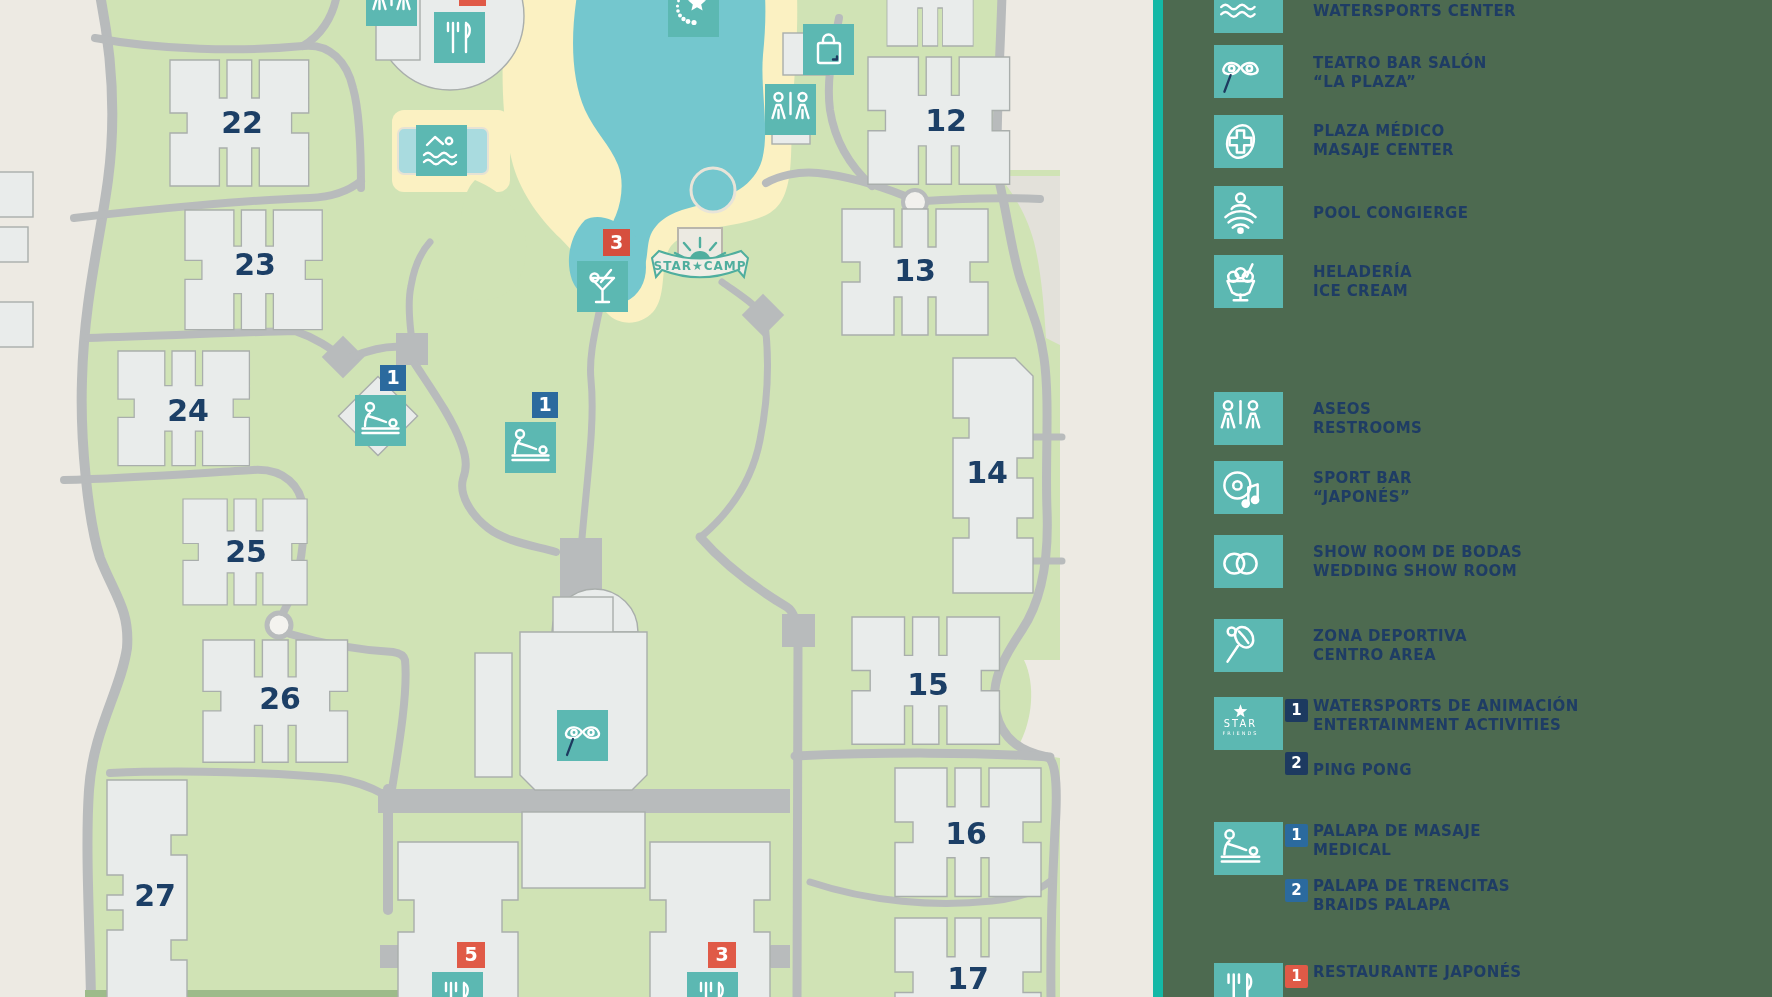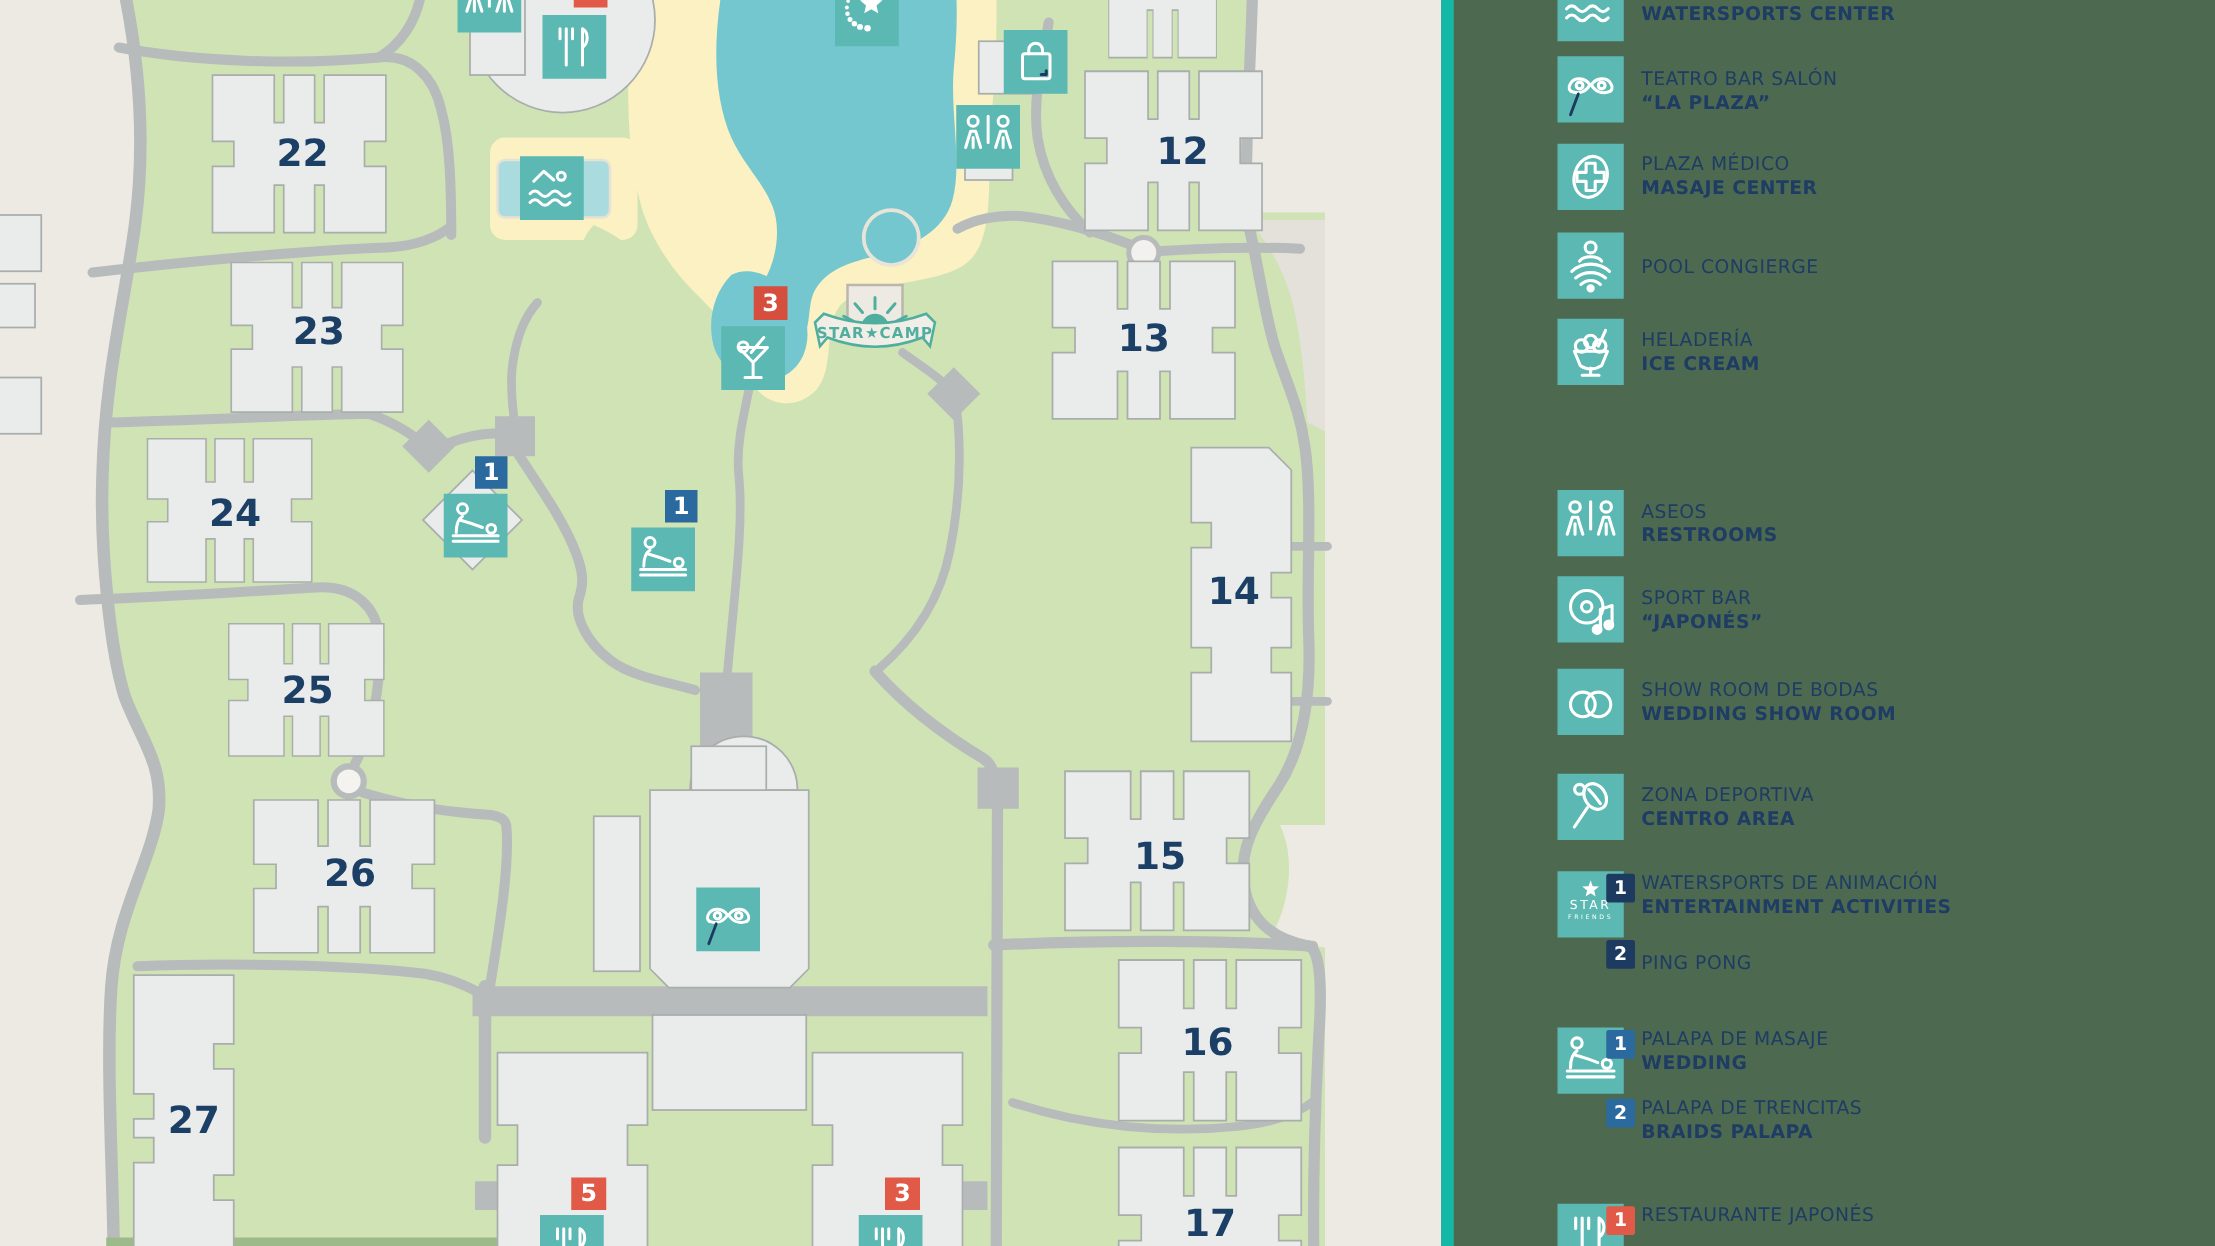--- a/index.html
+++ b/index.html
@@ -6,24 +6,24 @@
   body{width:1772px;height:997px;overflow:hidden;position:relative;
        background:#edeae3;font-family:"DejaVu Sans","Liberation Sans",sans-serif;}
   #map-svg{position:absolute;left:0;top:0;}
   .bld{fill:#e9eceb;stroke:#a9aeac;stroke-width:1.4;}
   .bnum{fill:#1c3f66;font-size:30px;font-weight:600;text-anchor:middle;}
   .road{stroke:#b8bbbc;fill:none;stroke-linecap:round;}
   .glyph{stroke:#fff;stroke-width:2.4;fill:none;stroke-linecap:round;stroke-linejoin:round;}
   .panel{position:absolute;left:1153px;top:0;width:619px;height:997px;
          background:#4d6a50;border-left:10px solid #14b8a6;box-sizing:border-box;overflow:hidden;}
   .lrow{position:absolute;left:0;width:100%;}
-  .licon{position:absolute;left:51px;width:53px;height:53px;background:#5cb8b2;margin-left:32px;}
+  .licon{position:absolute;left:51px;width:69px;height:53px;background:#5cb8b2;}
   .licon svg{position:absolute;left:0;top:0;}
   .ltext{position:absolute;left:150px;top:0;color:#1e3c64;white-space:nowrap;}
-  .es{font-size:15px;font-weight:400;letter-spacing:.4px;line-height:19px;}
+  .es{font-size:15px;font-weight:700;letter-spacing:.4px;line-height:19px;}
   .en{font-size:15px;font-weight:800;letter-spacing:.4px;line-height:19px;}
   .lbadge{position:absolute;width:23px;height:23px;border-radius:2px;color:#fff;
           font-size:15px;font-weight:800;text-align:center;line-height:23px;}
   .b-navy{background:#1d3a60;} .b-blue{background:#2b6a9e;} .b-red{background:#e05a47;}
 </style>
 </head>
 <body>
 
 <svg id="map-svg" width="1163" height="997" viewBox="0 0 1163 997">
   <defs>
@@ -434,21 +434,21 @@
 
   <div class="lrow" style="top:822px">
     <div class="licon">
       <svg width="53" height="53" viewBox="0 0 51 51">
           <use href="#g-massage"></use>
         </svg>
       </div>
     <div class="lbadge b-blue" style="left:122px;top:2px">1</div>
     <div class="ltext" style="top:0">
       <div class="es">PALAPA DE MASAJE</div>
-      <div class="en">WEDDING</div>
+      <div class="en">MEDICAL</div>
     </div>
     <div class="lbadge b-blue" style="left:122px;top:57px">2</div>
     <div class="ltext" style="top:55px">
       <div class="es">PALAPA DE TRENCITAS</div>
       <div class="en">BRAIDS PALAPA</div>
     </div>
   </div>
 
   <div class="lrow" style="top:963px">
     <div class="licon">

